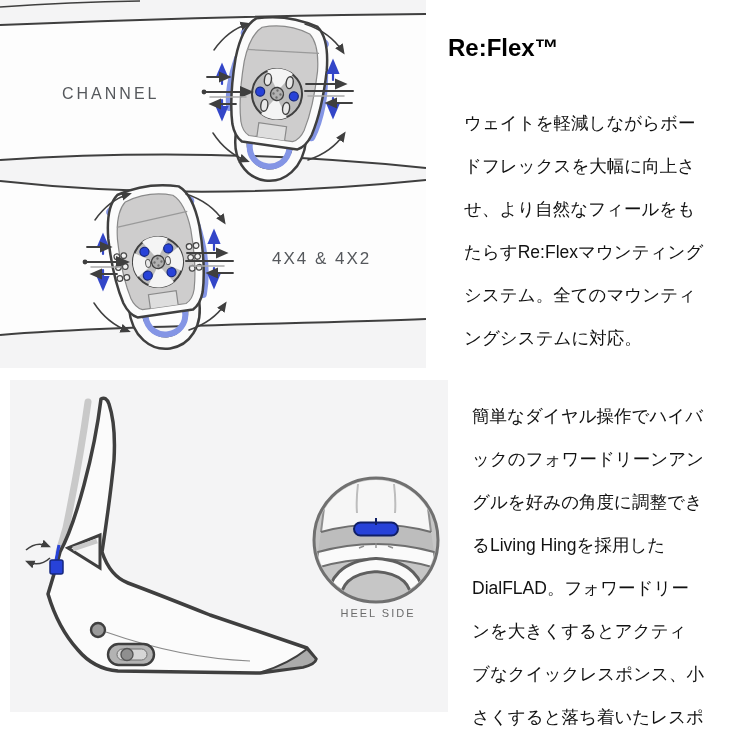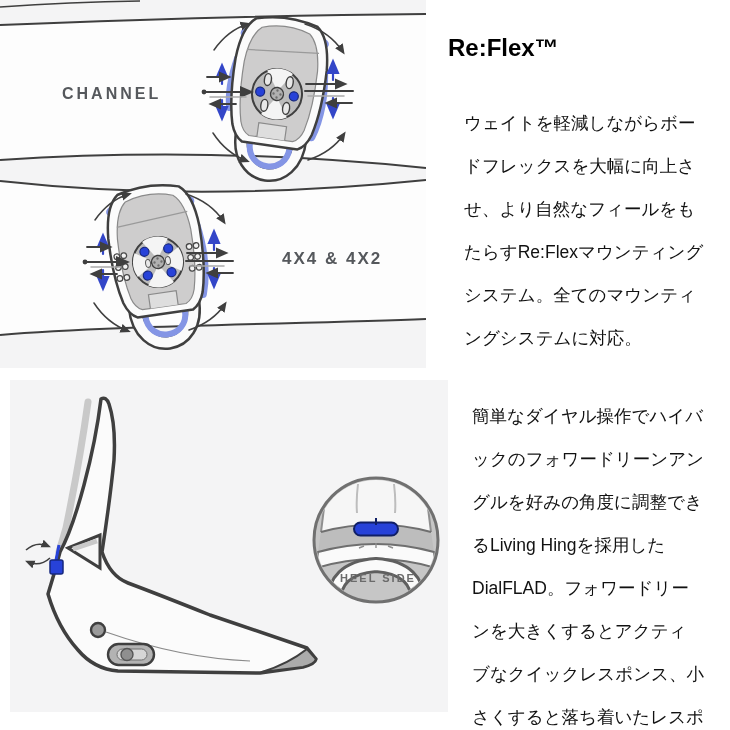--- a/index.html
+++ b/index.html
@@ -4,26 +4,26 @@
 <style>
   html,body{margin:0;padding:0;background:#ffffff;}
   #page{
     position:relative;width:730px;height:730px;background:#ffffff;overflow:hidden;
     font-family:"Liberation Sans", sans-serif;color:#111;
   }
   .panel{position:absolute;background:#f4f4f5;}
   #panel-reflex{left:0;top:0;width:426px;height:368px;}
   #panel-dialflad{left:10px;top:380px;width:438px;height:332px;}
   .illu-label{
-    position:absolute;color:#55585c;font-weight:700;letter-spacing:3px;
+    position:absolute;color:#55585c;font-weight:400;letter-spacing:3px;
     white-space:nowrap;
   }
   #label-channel{left:62px;top:85px;font-size:16px;}
-  #label-4x4{left:282px;top:249px;font-size:17px;letter-spacing:2px;}
-  #label-heel{left:326px;top:572px;width:104px;text-align:center;font-size:11px;letter-spacing:2px;color:#6b6b6b;}
+  #label-4x4{left:272px;top:249px;font-size:17px;letter-spacing:2px;}
+  #label-heel{left:326px;top:607px;width:104px;text-align:center;font-size:11px;letter-spacing:2px;color:#6b6b6b;}
   .text-col{position:absolute;width:272px;}
   #col-reflex{left:448px;top:34px;}
   #col-dialflad{left:456px;top:382px;width:264px;}
   .sec-title{margin:0;font-size:24px;font-weight:bold;color:#000;}
   .sec-body{margin:16px;font-size:17.5px;line-height:43px;color:#111;}
   #col-reflex .sec-body{margin-top:40px;}
   #col-dialflad .sec-body{margin-top:13px;}
   svg{display:block;}
 </style>
 </head>

